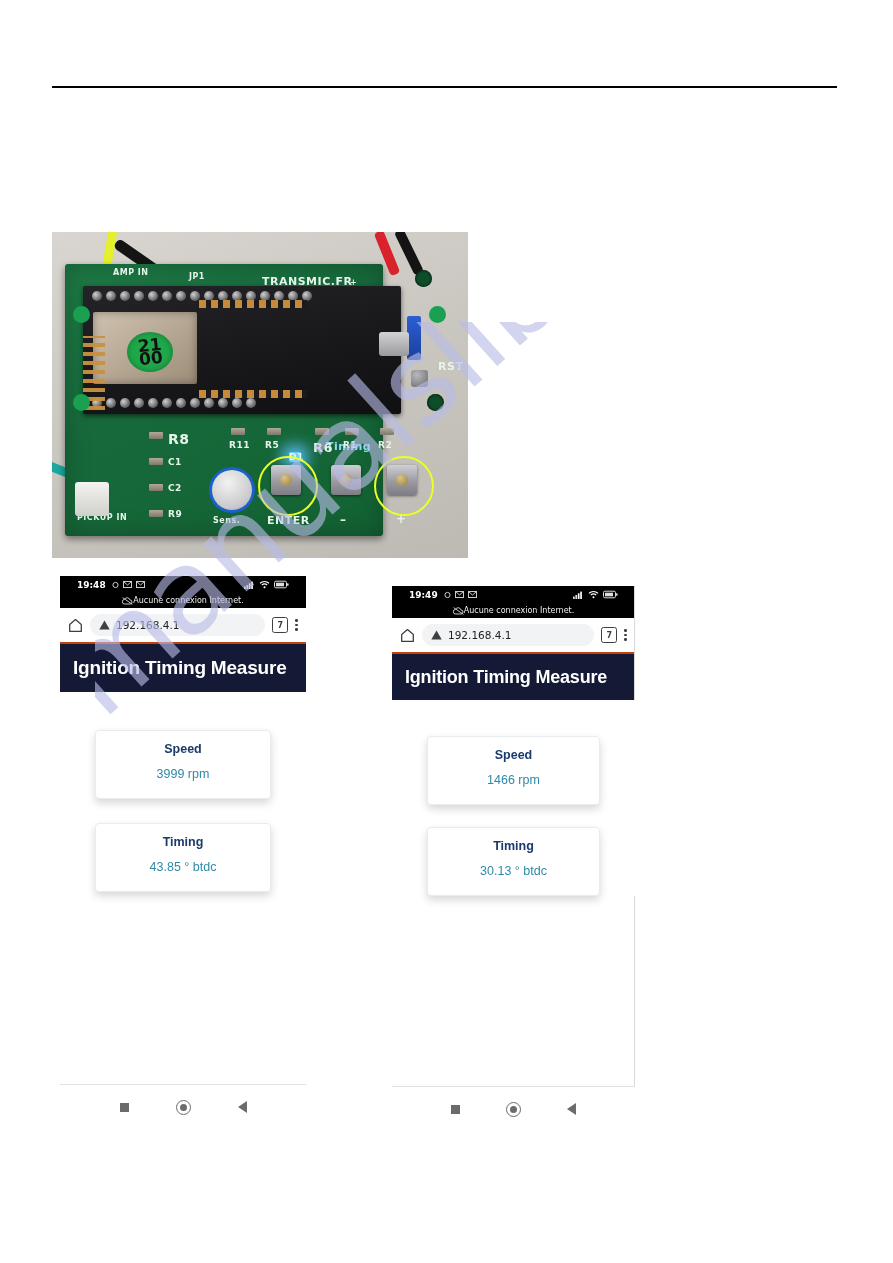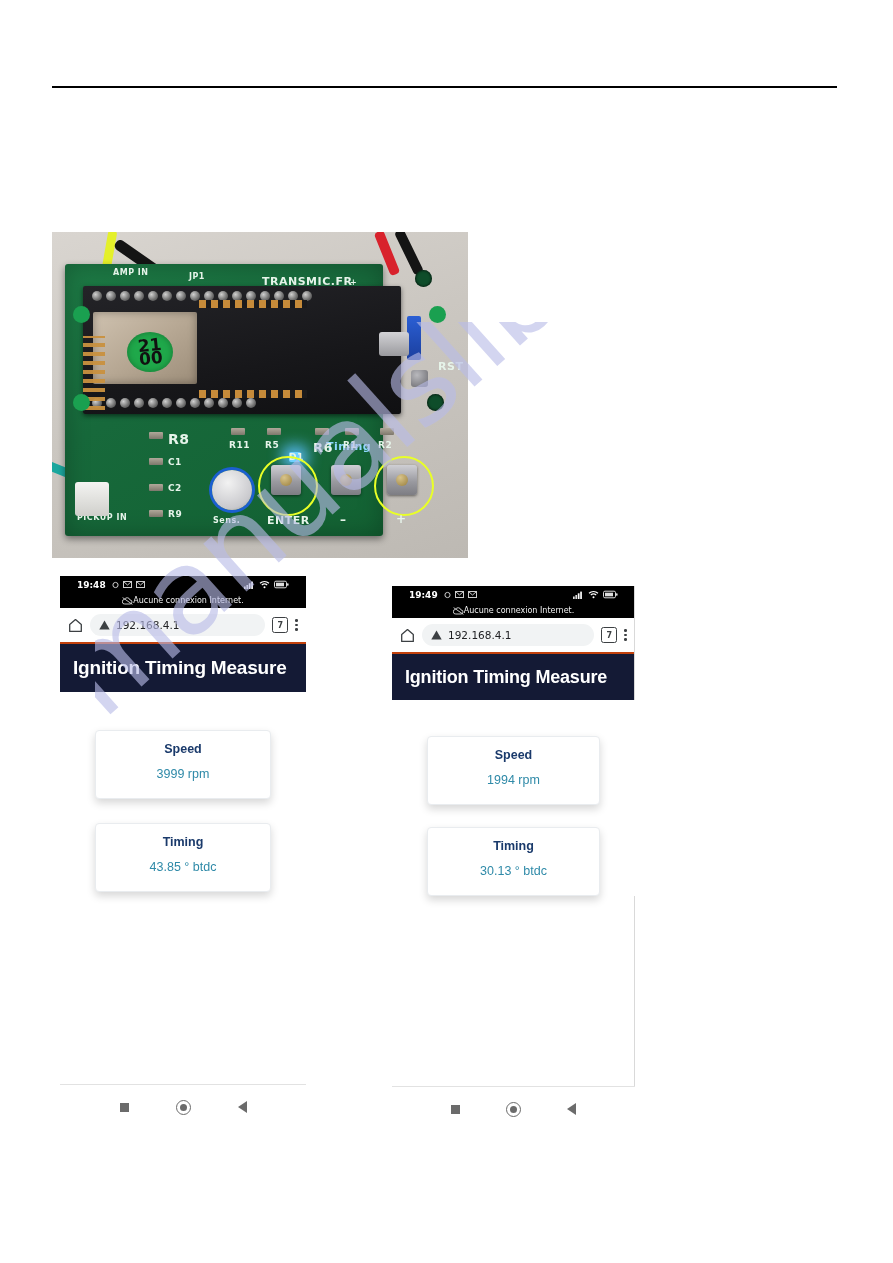--- a/index.html
+++ b/index.html
@@ -513,21 +513,21 @@
     </div>
 
     <div class="site-header">
       <span class="ttl">Ignition Timing Measure</span>
     </div>
 
     <div class="content">
       <div class="cards">
         <div class="card">
           <div class="c-title">Speed</div>
-          <div class="c-value">1994 rpm</div>
+          <div class="c-value">1466 rpm</div>
         </div>
         <div class="card">
           <div class="c-title">Timing</div>
           <div class="c-value">30.13 ° btdc</div>
         </div>
       </div>
     </div>
 
     <div class="nav-bar">
       <div class="nav-sq"></div>

